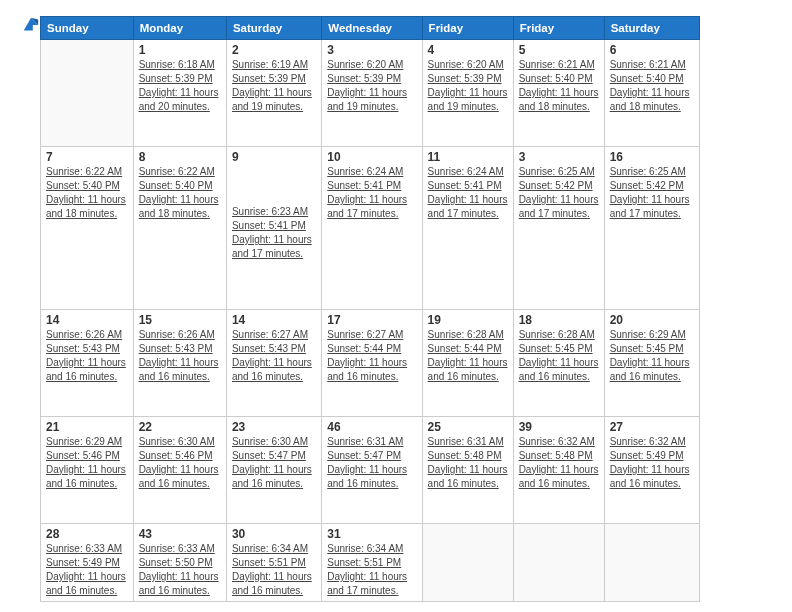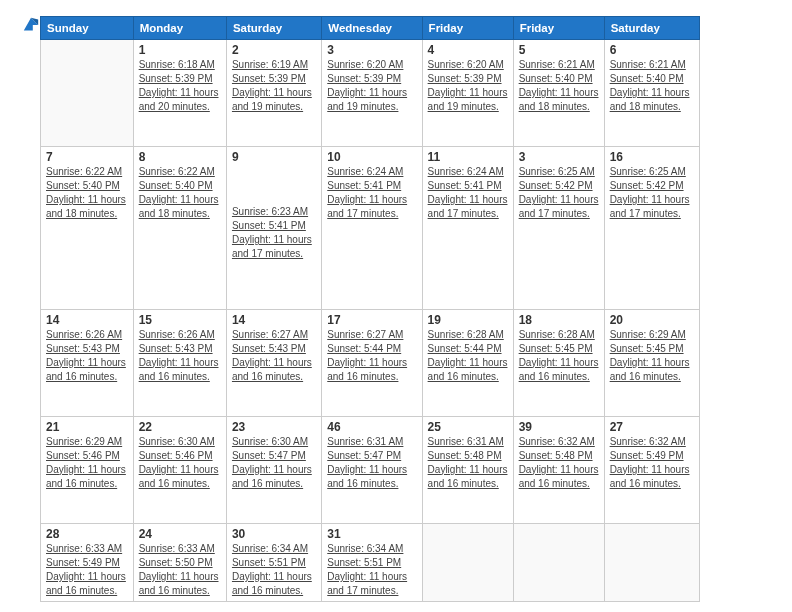--- a/index.html
+++ b/index.html
@@ -311,21 +311,21 @@
           </td>
         </tr>
         <tr>
           <td>
             <span class="day-number">28</span>
             <div class="day-info" style="white-space: pre-line;">Sunrise: 6:33 AM
 Sunset: 5:49 PM
 Daylight: 11 hours and 16 minutes.</div>
           </td>
           <td>
-            <span class="day-number">24</span>
+            <span class="day-number">43</span>
             <div class="day-info" style="white-space: pre-line;">Sunrise: 6:33 AM
 Sunset: 5:50 PM
 Daylight: 11 hours and 16 minutes.</div>
           </td>
           <td>
             <span class="day-number">30</span>
             <div class="day-info" style="white-space: pre-line;">Sunrise: 6:34 AM
 Sunset: 5:51 PM
 Daylight: 11 hours and 16 minutes.</div>
           </td>

